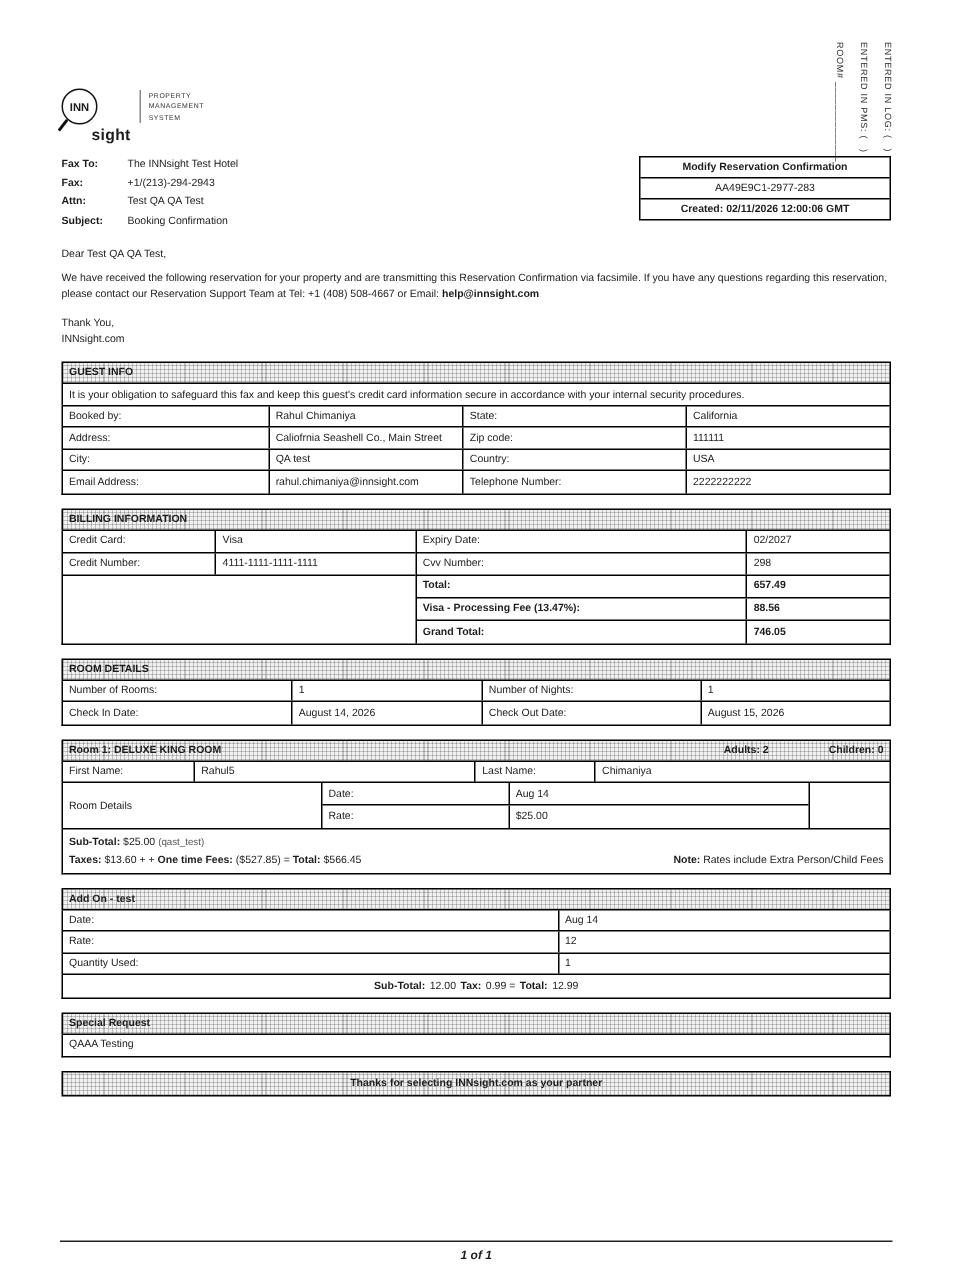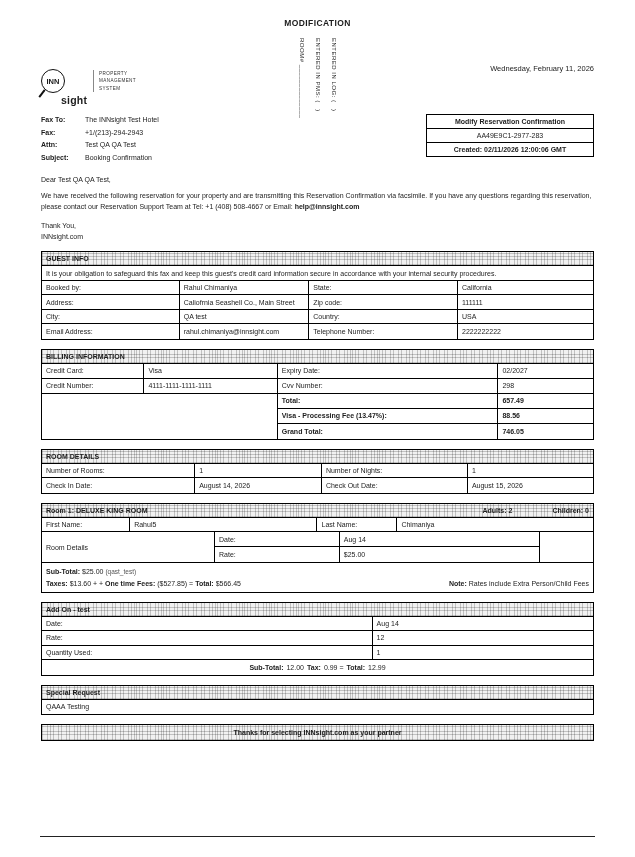--- a/index.html
+++ b/index.html
@@ -97,21 +97,20 @@
 
   .footer { position:absolute; left:40px; right:40px; bottom:16px; text-align:center; }
   .footer-line { border-top:1.2px solid #222; margin-bottom:4px; }
   .page-num { font-weight:bold; font-style:italic; font-size:8px; }
 </style>
 </head>
 <body>
 
 <div class="page">
 
-  <div class="doc-title">MODIFICATION</div>
 
   <div class="top-row">
     <div class="logo-col">
       <div class="logo">
         <span class="logo-mark">
           <span class="logo-circle">INN</span>
           <span class="logo-handle"></span>
         </span>
         <span class="logo-rest">sight</span>
         <span class="logo-divider"></span>
@@ -120,21 +119,20 @@
           <span>MANAGEMENT</span><br>
           <span>SYSTEM</span>
         </span>
       </div>
     </div>
     <div class="stamp-col">
       <span class="stamp">ROOM# ______________</span>
       <span class="stamp">ENTERED IN PMS: (   )</span>
       <span class="stamp">ENTERED IN LOG: (   )</span>
     </div>
-    <div class="date-col">Wednesday, February 11, 2026</div>
   </div>
 
   <div class="fax-row">
     <div class="fax-block">
       <div class="fax-line">
         <span class="fax-label">Fax To:</span>
         <span>The INNsight Test Hotel</span>
       </div>
       <div class="fax-line">
         <span class="fax-label">Fax:</span>
@@ -343,15 +341,16 @@
       <div class="trow">
         <div class="tcell" style="width:100%">QAAA Testing</div>
       </div>
     </div>
   </div>
 
   <div class="banner hatch">Thanks for selecting INNsight.com as your partner</div>
 
   <div class="footer">
     <div class="footer-line"></div>
+    <div class="page-num">1 of 1</div>
   </div>
 
 </div>
 
 </body></html>

